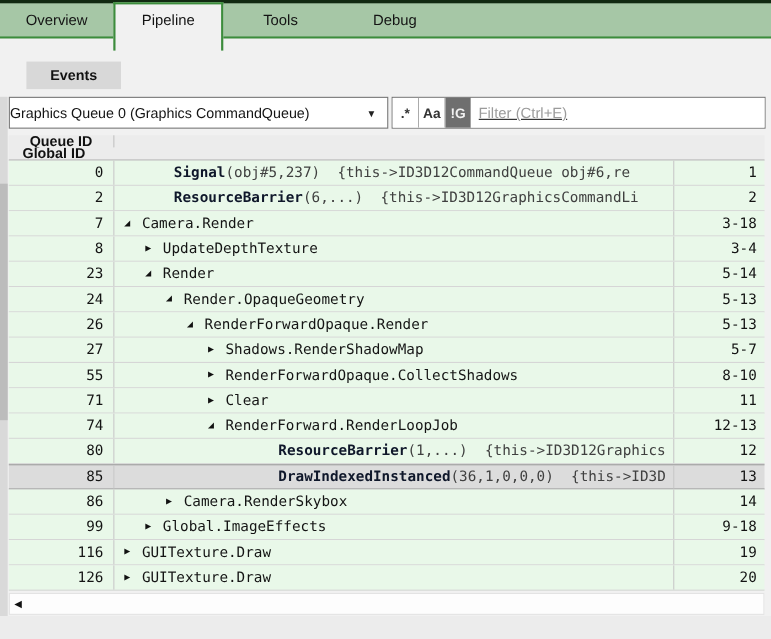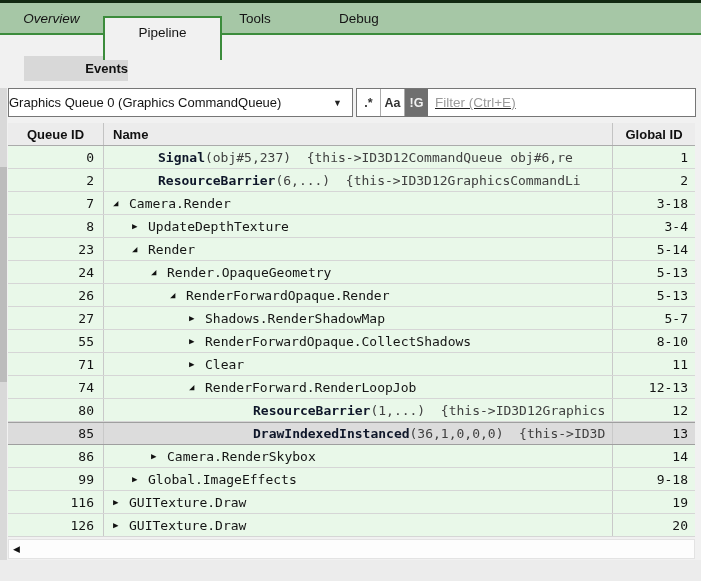--- a/index.html
+++ b/index.html
@@ -16,22 +16,22 @@
     position:absolute;top:3px;height:30px;display:flex;align-items:center;justify-content:center;
     font-size:13.5px;color:#141414;cursor:default;z-index:1;
   }
   .tab.selected{
     top:2px;height:44px;background:#f1f1f1;z-index:2;
     border:2px solid #3c8c3c;border-bottom:none;box-sizing:border-box;
     align-items:flex-start;padding-top:7px;
   }
   
   .events-tab{
-    position:absolute;left:24px;top:56px;width:104px;height:25px;background:#d8d8d8;
-    display:flex;align-items:center;justify-content:flex-end;
+    position:absolute;left:24px;top:56px;width:86px;height:25px;background:#d8d8d8;
+    display:flex;align-items:center;justify-content:center;
     font-size:13px;font-weight:bold;color:#111;
   }
   
   .queue-dropdown{
     position:absolute;left:8px;top:88px;width:345px;height:29px;background:#fff;
     border:1px solid #767676;box-sizing:border-box;display:flex;align-items:center;
     font-size:13px;color:#141414;
   }
   .queue-dropdown .dd-label{flex:1;padding-left:0;white-space:nowrap;overflow:hidden;}
   .queue-dropdown .dd-caret{font-size:9px;color:#222;padding:0 10px 0 4px;}
@@ -46,21 +46,21 @@
   }
   .fbtn.toggled{background:#6f6f6f;color:#f2f2f2;border-right:none;}
   .filter-input{
     flex:1;border:none;outline:none;font-size:13.5px;padding:0 0 0 7px;
     font-family:"Liberation Sans",sans-serif;color:#222;min-width:0;text-decoration:underline;
   }
   .filter-input::placeholder{color:#9b9b9b;}
   
   .etable{position:absolute;left:8px;top:123px;width:687px;}
   .erow{display:flex;height:23px;box-sizing:border-box;background:#e9f8e9;border-bottom:1px solid #d6d6d6;}
-  .erow.header{background:#ececec;border-bottom:1px solid #ababab;font-weight:bold;}
+  .erow.header{background:#ececec;border-bottom:1px solid #ababab;font-weight:bold;flex-direction:column;}
   .erow.selected{background:#dcdcdc;border-top:1px solid #9f9f9f;border-bottom:1px solid #9f9f9f;}
   .cell{display:flex;align-items:center;box-sizing:border-box;overflow:hidden;white-space:pre;}
   .c-queue{width:96px;justify-content:flex-end;padding-right:9px;border-right:1px solid #c9c9c9;}
   .c-name{flex:1;border-right:1px solid #c9c9c9;}
   .c-gid{width:82px;justify-content:flex-end;padding-right:7px;}
   .erow.header .c-queue,.erow.header .c-gid{justify-content:center;padding-right:0;}
   .erow.header .c-name{padding-left:9px;}
   .erow.header .cell{border-right-color:#c3c3c3;font-family:"Liberation Sans",sans-serif;font-size:13px;color:#111;}
   .mono,.erow .cell{font-family:"DejaVu Sans Mono","Liberation Mono",monospace;font-size:13px;color:#141414;}
   .erow.header{font-family:"Liberation Sans",sans-serif;}
@@ -76,24 +76,24 @@
   .vscroll-track{position:absolute;left:0;top:88px;width:7px;height:472px;background:#d9d9d9;}
   .vscroll-thumb{position:absolute;left:0;top:167px;width:7px;height:215px;background:#bcbcbc;}
   .bottom-strip{position:absolute;left:0;top:560px;width:701px;height:21px;background:#ececec;}
 </style>
 </head>
 <body>
 
 <div class="tabbar-bg"></div>
 <div class="topstrip"></div>
 <div class="tabbar-line"></div>
-<div class="tab" style="left:0;width:103px;font-style:italic;">
+<div class="tab" style="left:0;width:103px;">
     <span>Overview</span>
   </div>
-<div class="tab selected" style="left:103px;width:119px;margin-top:14px;">
+<div class="tab selected" style="left:103px;width:100px;">
     <span>Pipeline</span>
   </div>
 <div class="tab" style="left:203px;width:104px;text-align:right;">
     <span>Tools</span>
   </div>
 <div class="tab" style="left:307px;width:104px;">
     <span>Debug</span>
   </div>
 
 <div class="events-tab">

